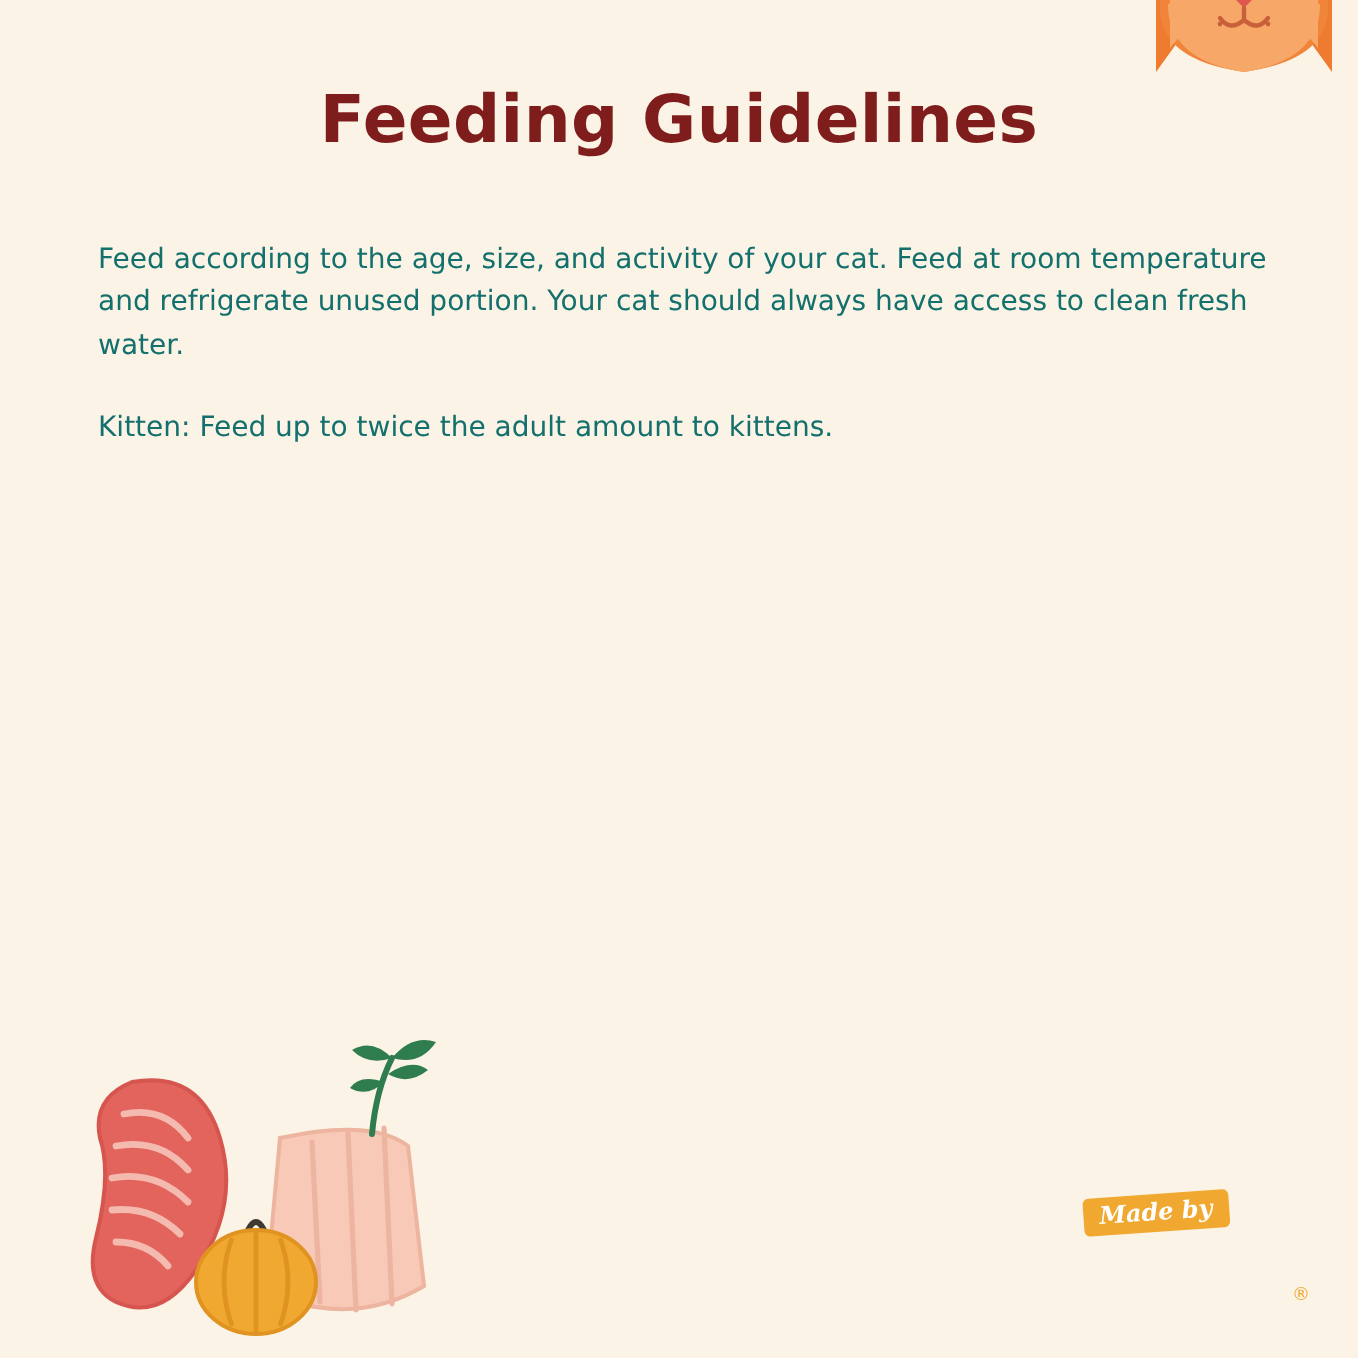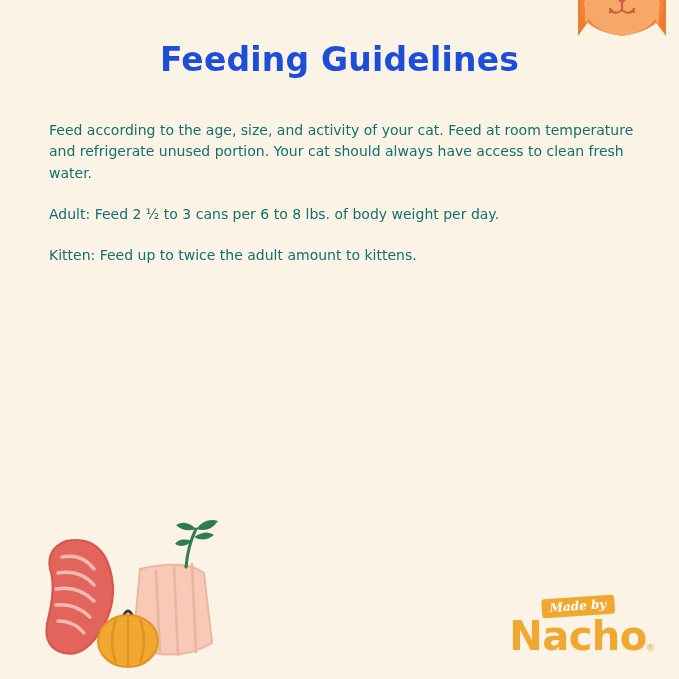--- a/index.html
+++ b/index.html
@@ -30,21 +30,21 @@
     height: 78px;
   }
 
   
   .title {
     position: absolute;
     top: 40px;
     left: 0;
     width: 679px;
     text-align: center;
-    color: #1d4ed8;
+    color: #7f1d1d;
     font-family: "DejaVu Sans", sans-serif;
     font-size: 33px;
     font-weight: bold;
     letter-spacing: 0.2px;
   }
 
   
   .body-copy {
     position: absolute;
     top: 120px;
@@ -143,21 +143,20 @@
 
       <circle cx="36" cy="46" r="1.2" fill="#C8613A"></circle>
       <circle cx="60" cy="46" r="1.2" fill="#C8613A"></circle>
     </svg>
   </div>
 
   <div class="title">Feeding Guidelines</div>
 
   <div class="body-copy">
     <p>Feed according to the age, size, and activity of your cat. Feed at room temperature and refrigerate unused portion. Your cat should always have access to clean fresh water.</p>
-    <p>Adult:  Feed 2 ½ to 3 cans per 6 to 8 lbs. of body weight per day.</p>
     <p>Kitten: Feed up to twice the adult amount to kittens.</p>
   </div>
 
   <div class="food-art">
     <svg viewBox="0 0 220 160" width="220" height="160" xmlns="http://www.w3.org/2000/svg">
 
       <g>
         <path d="M30 30 Q64 24 74 58 Q84 92 62 124 Q44 150 22 140 Q6 132 12 108 Q20 76 14 58 Q10 38 30 30 Z" fill="#E2645C"></path>
         <path d="M30 30 Q64 24 74 58 Q84 92 62 124 Q44 150 22 140 Q6 132 12 108 Q20 76 14 58 Q10 38 30 30 Z" fill="none" stroke="#D6564F" stroke-width="2"></path>
         <g stroke="#F4B9AF" stroke-width="3.4" fill="none" stroke-linecap="round">
@@ -193,17 +192,16 @@
         <ellipse cx="92" cy="130" rx="30" ry="26" fill="none" stroke="#E09320" stroke-width="2"></ellipse>
         <path d="M80 108 Q72 130 80 152" stroke="#E09320" stroke-width="2.4" fill="none"></path>
         <path d="M104 108 Q112 130 104 152" stroke="#E09320" stroke-width="2.4" fill="none"></path>
         <path d="M92 105 L92 156" stroke="#E09320" stroke-width="2.4" fill="none"></path>
       </g>
     </svg>
   </div>
 
   <div class="brand">
     <span class="made-by">Made by</span>
-    <span class="nacho">Nacho</span>
     <span class="reg">®</span>
   </div>
 
 </div>
 
 </body></html>

